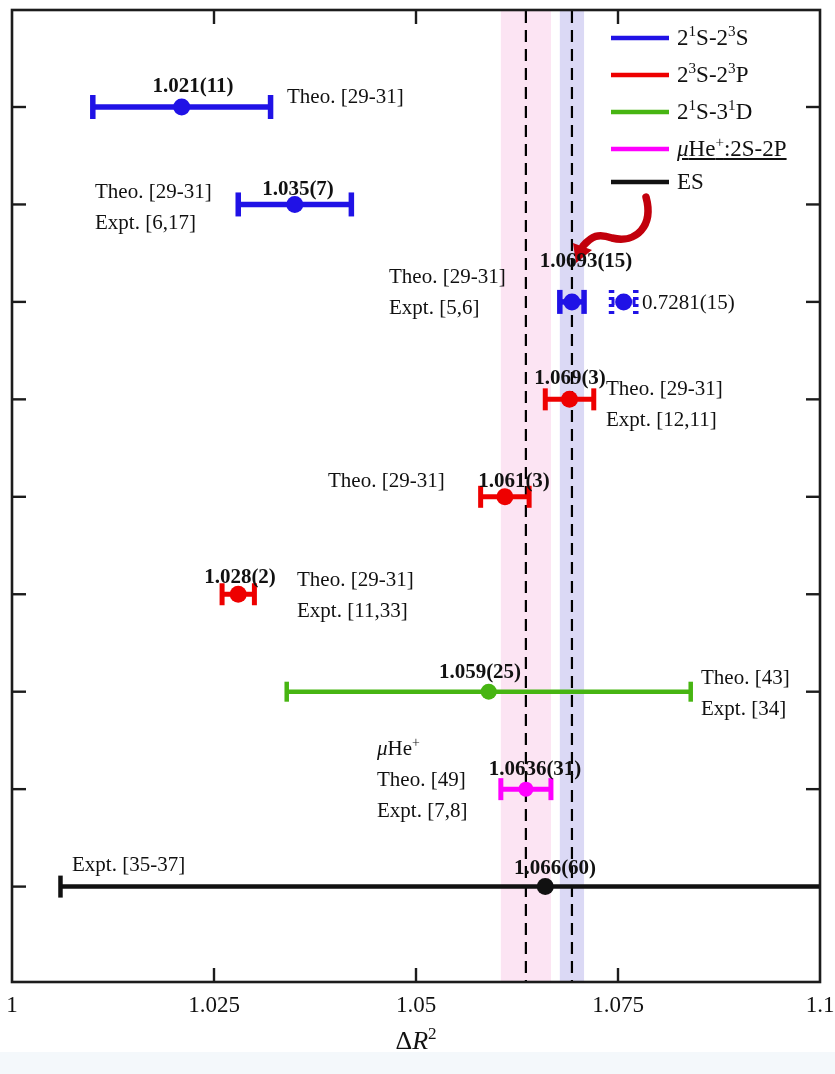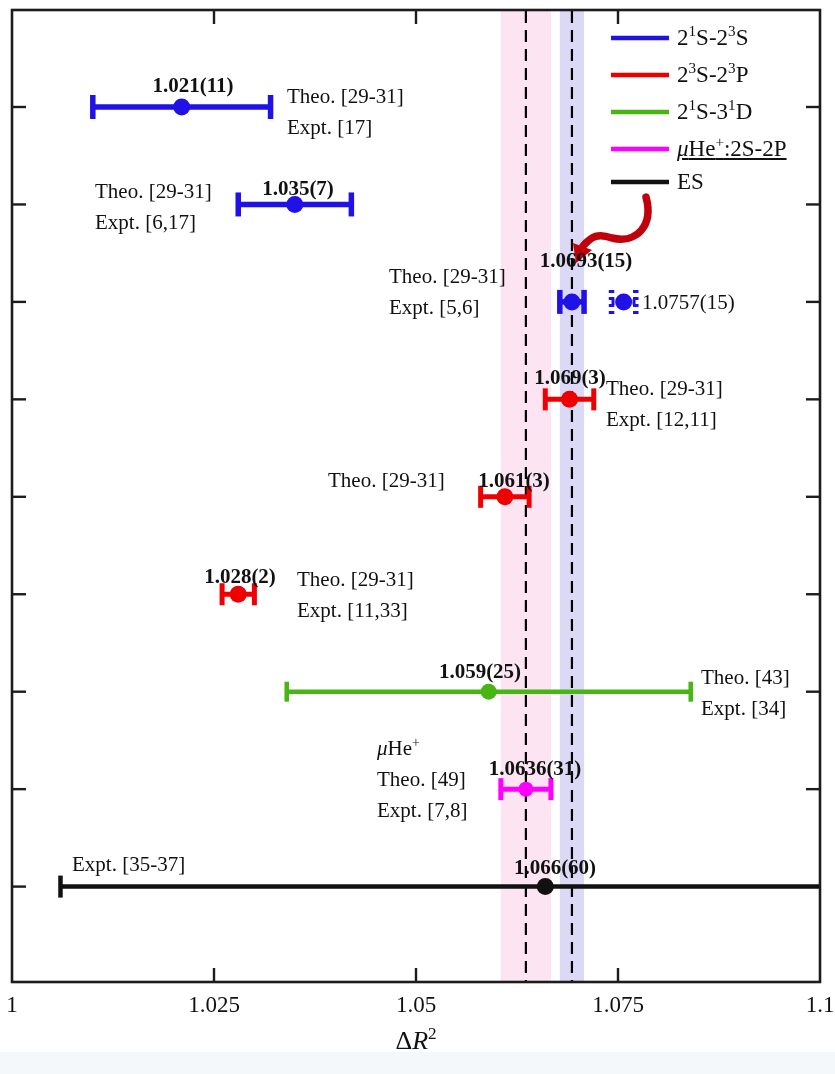--- a/index.html
+++ b/index.html
@@ -96,33 +96,32 @@
       <line x1="611" y1="38" x2="669" y2="38" stroke="#2012e6" stroke-width="4.5"></line>
       <line x1="611" y1="75" x2="669" y2="75" stroke="#ee0000" stroke-width="4.5"></line>
       <line x1="611" y1="112" x2="669" y2="112" stroke="#47b512" stroke-width="4.5"></line>
       <line x1="611" y1="149" x2="669" y2="149" stroke="#ff00ff" stroke-width="4.5"></line>
       <line x1="611" y1="182" x2="669" y2="182" stroke="#111111" stroke-width="4.5"></line>
     </svg>
   <div id="labels">
       <div class="lbl val" style="left: 193px; top: 85px;">1.021(11)</div>
       <div class="lbl" style="left: 287px; top: 81px;">
         <div>Theo. [29-31]</div>
-        <div>Expt. [17]</div>
       </div>
       <div class="lbl val" style="left: 298px; top: 188px;">1.035(7)</div>
       <div class="lbl" style="left: 95px; top: 176px;">
         <div>Theo. [29-31]</div>
         <div>Expt. [6,17]</div>
       </div>
       <div class="lbl val" style="left: 586px; top: 260px;">1.0693(15)</div>
       <div class="lbl" style="left: 389px; top: 261px;">
         <div>Theo. [29-31]</div>
         <div>Expt. [5,6]</div>
       </div>
-      <div class="lbl val-right" style="left: 642px; top: 302px;">1.0757(15)</div>
+      <div class="lbl val-right" style="left: 642px; top: 302px;">0.7281(15)</div>
       <div class="lbl val" style="left: 570px; top: 377px;">1.069(3)</div>
       <div class="lbl" style="left: 606px; top: 373px;">
         <div>Theo. [29-31]</div>
         <div>Expt. [12,11]</div>
       </div>
       <div class="lbl val" style="left: 514px; top: 480px;">1.061(3)</div>
       <div class="lbl" style="left: 328px; top: 465px;">
         <div>Theo. [29-31]</div>
       </div>
       <div class="lbl val" style="left: 240px; top: 576px;">1.028(2)</div>

